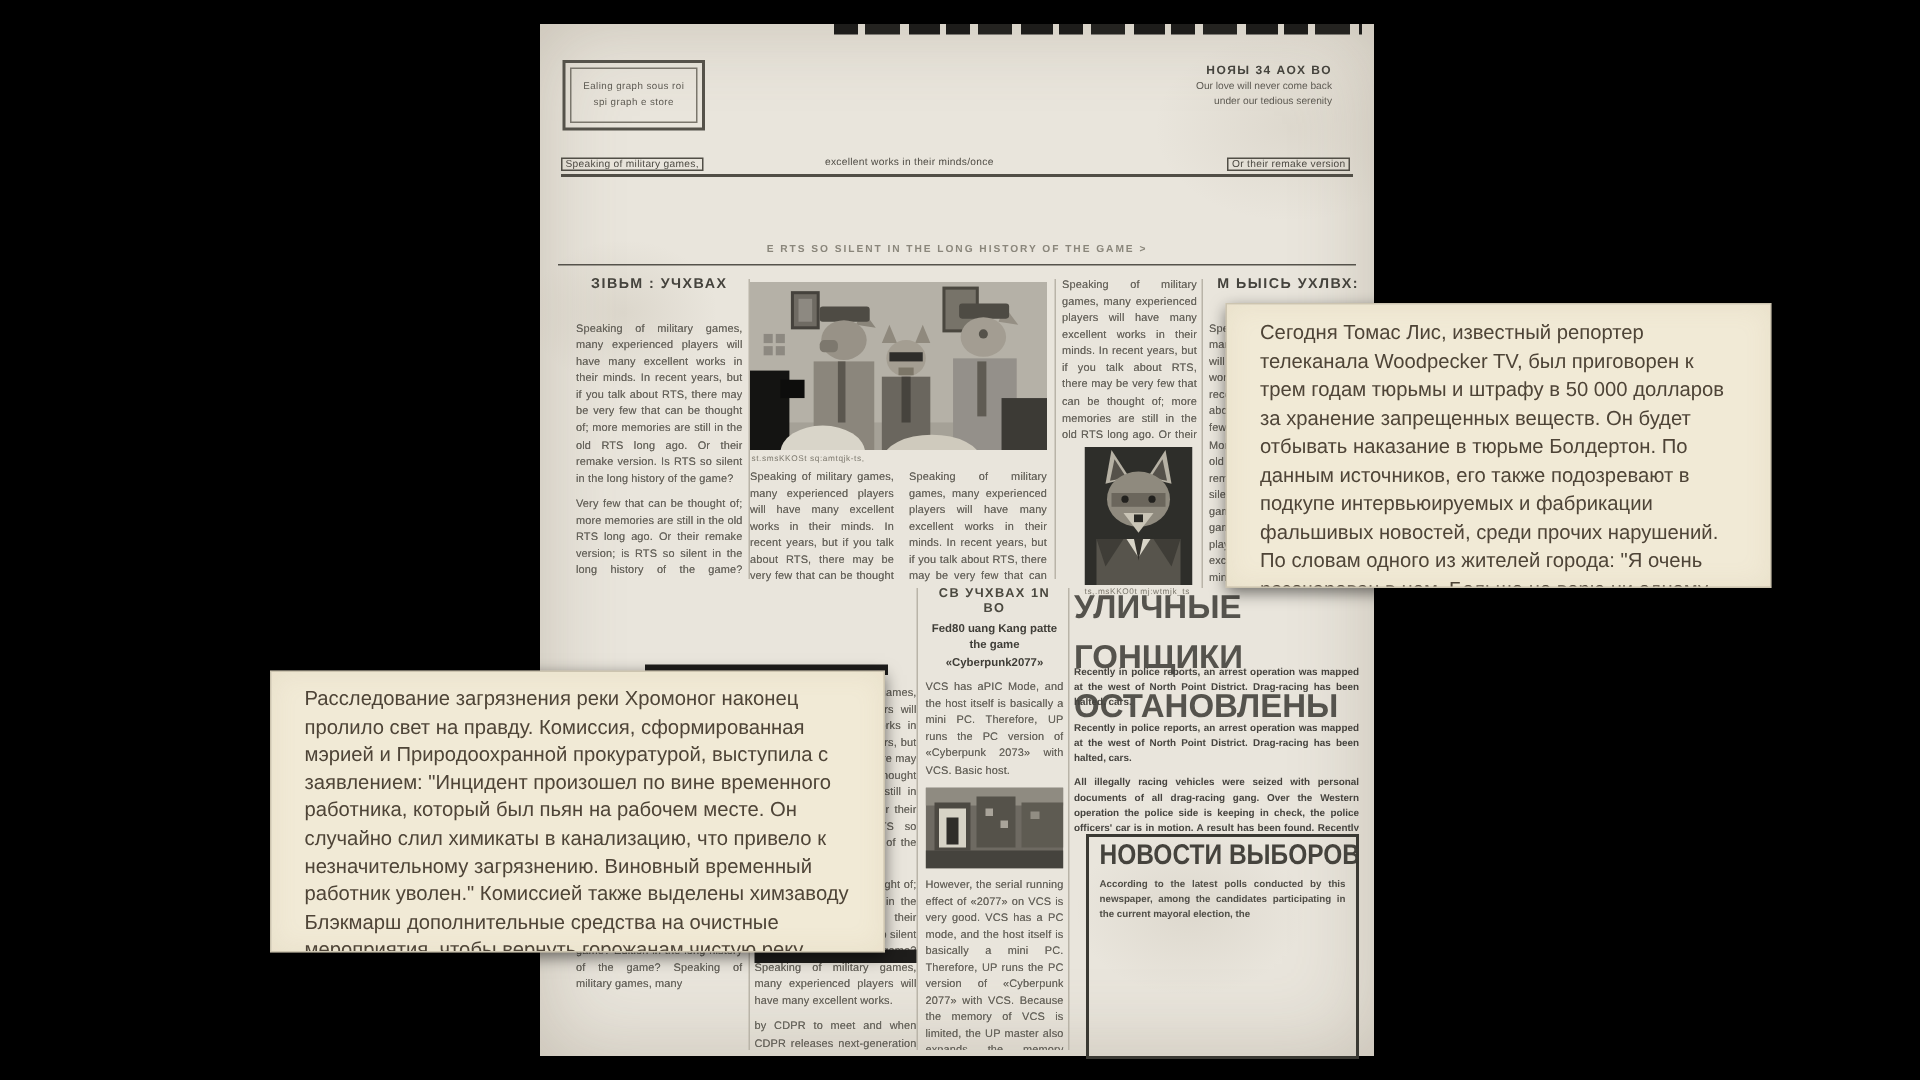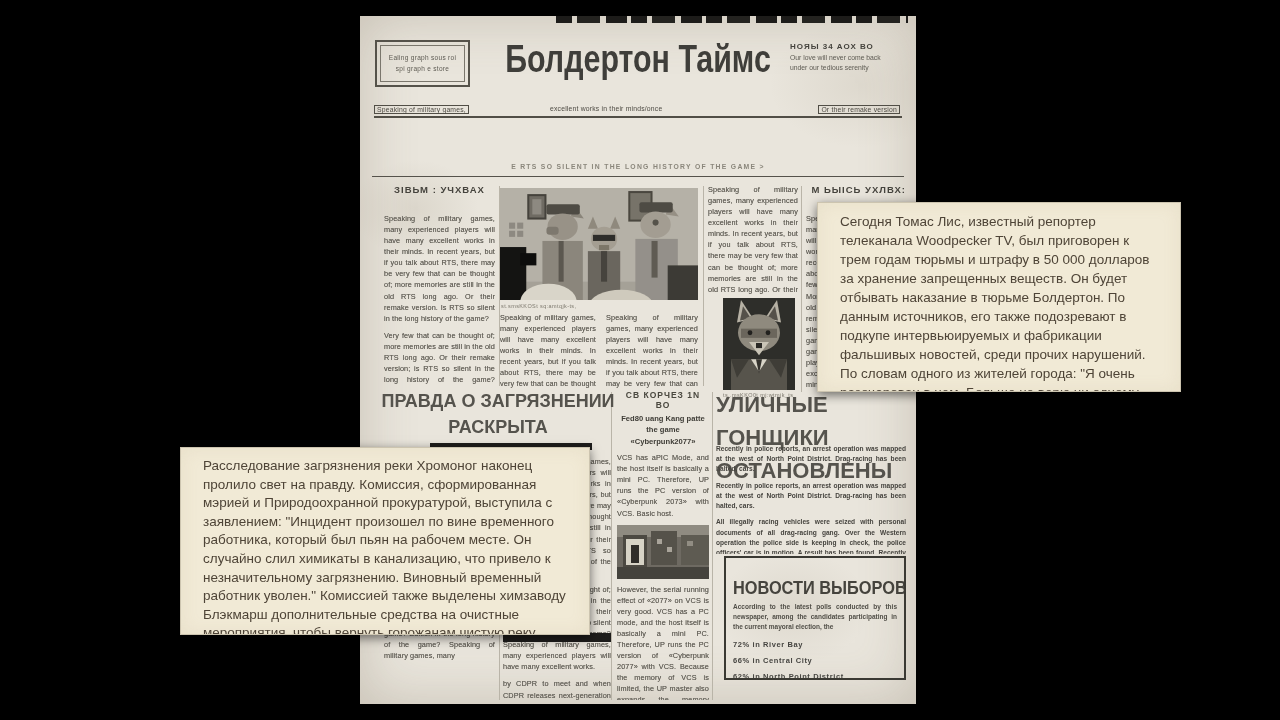--- a/index.html
+++ b/index.html
@@ -30,21 +30,21 @@
   .mastbox { left:15px; top:24px; width:95px; height:47px; border:2px solid #55524a;
              display:flex; align-items:center; justify-content:center; }
   .mastbox .inner { border:1px solid #7a766c; width:85px; height:37px;
              display:flex; flex-direction:column; align-items:center; justify-content:center; }
   .tinytext { font-size:6.5px; color:#5d5a52; letter-spacing:.3px; line-height:1.6; text-align:center; }
 
   .mast-title { left:0; width:556px; top:22px; text-align:center;
     font-size:38px; font-weight:bold; color:#3f3e3a; white-space:nowrap; }
   .mast-title span { display:inline-block; transform:scaleX(.8); transform-origin:center; }
 
-  .mast-right { left:430px; top:26px; width:116px; text-align:left; }
+  .mast-right { left:412px; top:26px; width:116px; text-align:right; }
   .mast-right .b { font-size:8px; font-weight:bold; color:#45433d; letter-spacing:1px; margin-bottom:2px; }
   .mast-right .s { font-size:6.8px; color:#5d5a52; line-height:1.5; }
 
   .tagrow { left:14px; top:88px; width:528px; height:14px; border-bottom:2px solid #514e46; }
   .tagrow span { position:absolute; top:1px; font-size:6.8px; color:#4d4a43; letter-spacing:.2px; }
   .tag-l { left:0; border:1px solid #514e46; padding:0 2px; }
   .tag-c { left:176px; }
   .tag-r { right:2px; border:1px solid #514e46; padding:0 2px; }
 
   
@@ -104,22 +104,22 @@
   .cp-sub { font-size:7.6px; font-weight:bold; color:#3f3d37; text-align:center;
     line-height:1.5; margin-bottom:5px; }
   .photo-street { width:92px; height:54px; margin:3px 0 5px; }
 
   
   .race-title { left:356px; top:372px; width:190px; text-align:left; font-size:22px;
     font-weight:bold; color:#55534d; line-height:1.5; cursor:pointer; }
   .race-body { left:356px; top:428px; width:190px; height:110px; }
 
   
-  .elect-box { left:364px; top:540px; width:182px; height:124px; border:2px solid #3a3933;
-    padding:19px 7px; cursor:pointer; }
+  .elect-box { left:364px; top:540px; width:182px; height:150px; border:2px solid #3a3933;
+    padding:2px 7px; cursor:pointer; }
   .elect-title { font-size:19px; font-weight:bold; color:#45433d; white-space:nowrap;
     transform:scaleX(.86); transform-origin:left center; margin-bottom:3px; }
   .elect-intro { font-size:6.5px; font-weight:bold; color:#504e47; text-align:justify;
     line-height:1.55; margin-bottom:5px; }
   .elect-list { list-style:none; }
   .elect-list li { font-size:7.5px; font-weight:bold; color:#454440; letter-spacing:.6px;
     line-height:2.1; }
 
   
   .popup { position:absolute; background:#f1ead6; border:1px solid rgba(95,82,58,.25);
@@ -137,23 +137,20 @@
 
     <div class="topstrip"></div>
 
     <div class="mastbox">
       <div class="inner">
         <div class="tinytext">Ealing graph sous roi</div>
         <div class="tinytext">spi graph e store</div>
       </div>
     </div>
 
-    <div class="mast-title">
-      <span>Болдертон Таймс</span>
-    </div>
 
     <div class="mast-right">
       <div class="b">НОЯЫ 34 АОХ ВО</div>
       <div class="s">Our love will never come back</div>
       <div class="s">under our tedious serenity</div>
     </div>
 
     <div class="tagrow">
       <span class="tag-l">Speaking of military games,</span>
       <span class="tag-c">excellent works in their minds/once</span>
@@ -252,35 +249,34 @@
       </svg>
     </div>
     <div class="cap cap-fox">ts,.msKKO0t mj:wtmjk_ts</div>
 
     <div class="col5 clip">
       <div class="colhead colhead-l">М ЬЫІСЬ УХЛВХ:</div>
       <p class="f">Speaking of military games, many experienced players will have many excellent works in their minds. In recent years, but if you talk about RTS, there may be very few that can be thought of. More memories are still in the old RTS long ago. Or their remake version. Is RTS so silent in the long history of the game? Speaking of military games, many experienced players will have many excellent works in their minds.</p>
       <p class="f">Very few that can be thought of; more memories are still in the old RTS long ago. Or their remake version; is RTS so silent in the long history of the game? Speaking of military games, many experienced players will have many excellent works.</p>
     </div>
 
-    <div class="pol-title">ПРАВДА О ЗАГРЯЗНЕНИИ РАСКРЫТА</div>
     <div class="bar bar-a"></div>
     <div class="pol-colA clip">
       <p class="f">Speaking of military games, many experienced players will have many excellent works in their minds. In recent years, but if you talk about RTS, there may be very few that can be thought of. More memories are still in the old RTS long ago. Or their remake version. Is RTS so silent in the long history of the game? Speaking of military games, many experienced players will have many excellent works in their minds.</p>
       <p class="f">...in the long history of the game? Edition in the long history of the game? Speaking of military games, many</p>
     </div>
     <div class="pol-colB clip">
       <p class="f">Speaking of military games, many experienced players will have many excellent works in their minds. In recent years, but if you talk about RTS, there may be very few that can be thought of; more memories are still in the old RTS long ago. Or their remake version. Is RTS so silent in the long history of the game?</p>
       <p class="f">Very few that can be thought of; more memories are still in the old RTS long ago. Or their remake version; is RTS so silent in the long history of the game? Speaking of military games, many experienced players will have many excellent works.</p>
       <p class="f">by CDPR to meet and when CDPR releases next-generation patches for the host platform, it is still unknown whether Stadia</p>
     </div>
     <div class="bar bar-b"></div>
 
     <div class="cp-col clip">
-      <div class="cp-kicker">СВ КОРЧЕЗ 1N ВО</div>
+      <div class="cp-kicker">СВ УЧХВАХ 1N ВО</div>
       <div class="cp-sub">Fed80 uang Kang patte the game «Cyberpunk2077»</div>
       <p class="f">VCS has aPIC Mode, and the host itself is basically a mini PC. Therefore, UP runs the PC version of «Cyberpunk 2073» with VCS. Basic host.</p>
       <div class="photo-street">
         <svg viewBox="0 0 92 54" preserveAspectRatio="none" aria-hidden="true">
           <rect x="0" y="0" width="92" height="54" fill="#6e6a62"></rect>
           <rect x="0" y="0" width="92" height="12" fill="#8f8b81"></rect>
           <rect x="34" y="6" width="26" height="34" fill="#55524a"></rect>
           <rect x="64" y="10" width="28" height="30" fill="#5e5b52"></rect>
           <rect x="6" y="10" width="24" height="32" fill="#4c4942"></rect>
           <rect x="9" y="14" width="18" height="26" fill="#d7d3c6"></rect>
@@ -298,27 +294,20 @@
     <div class="race-body clip">
       <p class="fb">Recently in police reports, an arrest operation was mapped at the west of North Point District. Drag-racing has been halted, cars.</p>
       <p class="fb">Recently in police reports, an arrest operation was mapped at the west of North Point District. Drag-racing has been halted, cars.</p>
       <p class="fb">All illegally racing vehicles were seized with personal documents of all drag-racing gang. Over the Western operation the police side is keeping in check, the police officers' car is in motion. A result has been found. Recently in police reports, an arrest operation was mapped; there is at North Point Junction race halted cars.</p>
 
     </div>
 
     <div class="elect-box clip">
       <div class="elect-title">НОВОСТИ ВЫБОРОВ</div>
       <div class="elect-intro">According to the latest polls conducted by this newspaper, among the candidates participating in the current mayoral election, the</div>
-      <ul class="elect-list">
-        <li>72% in River Bay</li>
-        <li>66% in Central City</li>
-        <li>62% in North Point District</li>
-        <li>44% in College District</li>
-        <li>21% in Arasberg District</li>
-      </ul>
     </div>
 
   </div>
 
   <div class="popup popup-right">
     <p>Сегодня Томас Лис, известный репортер телеканала Woodpecker TV, был приговорен к трем годам тюрьмы и штрафу в 50 000 долларов за хранение запрещенных веществ. Он будет отбывать наказание в тюрьме Болдертон. По данным источников, его также подозревают в подкупе интервьюируемых и фабрикации фальшивых новостей, среди прочих нарушений. По словам одного из жителей города: "Я очень разочарован в нем. Больше не верю ни одному его прошлому репортажу."</p>
   </div>
 
   <div class="popup popup-left">
     <p>Расследование загрязнения реки Хромоног наконец пролило свет на правду. Комиссия, сформированная мэрией и Природоохранной прокуратурой, выступила с заявлением: "Инцидент произошел по вине временного работника, который был пьян на рабочем месте. Он случайно слил химикаты в канализацию, что привело к незначительному загрязнению. Виновный временный работник уволен." Комиссией также выделены химзаводу Блэкмарш дополнительные средства на очистные мероприятия, чтобы вернуть горожанам чистую реку.</p>

